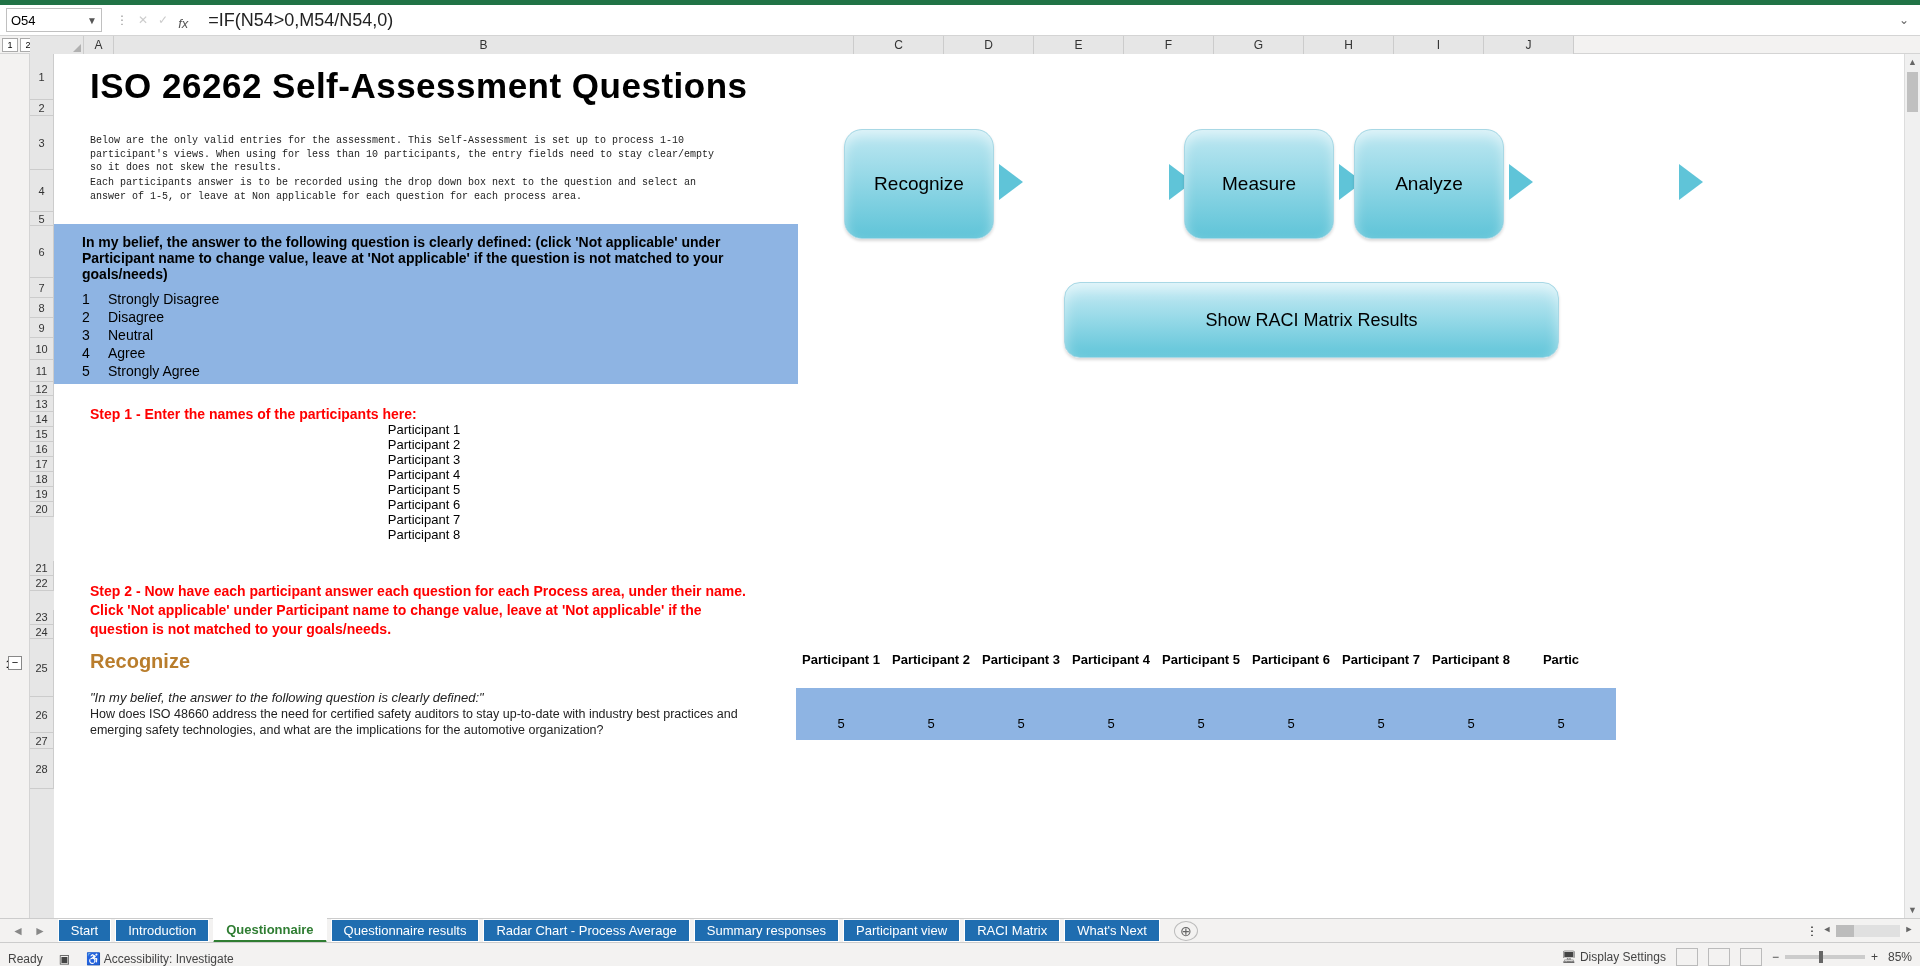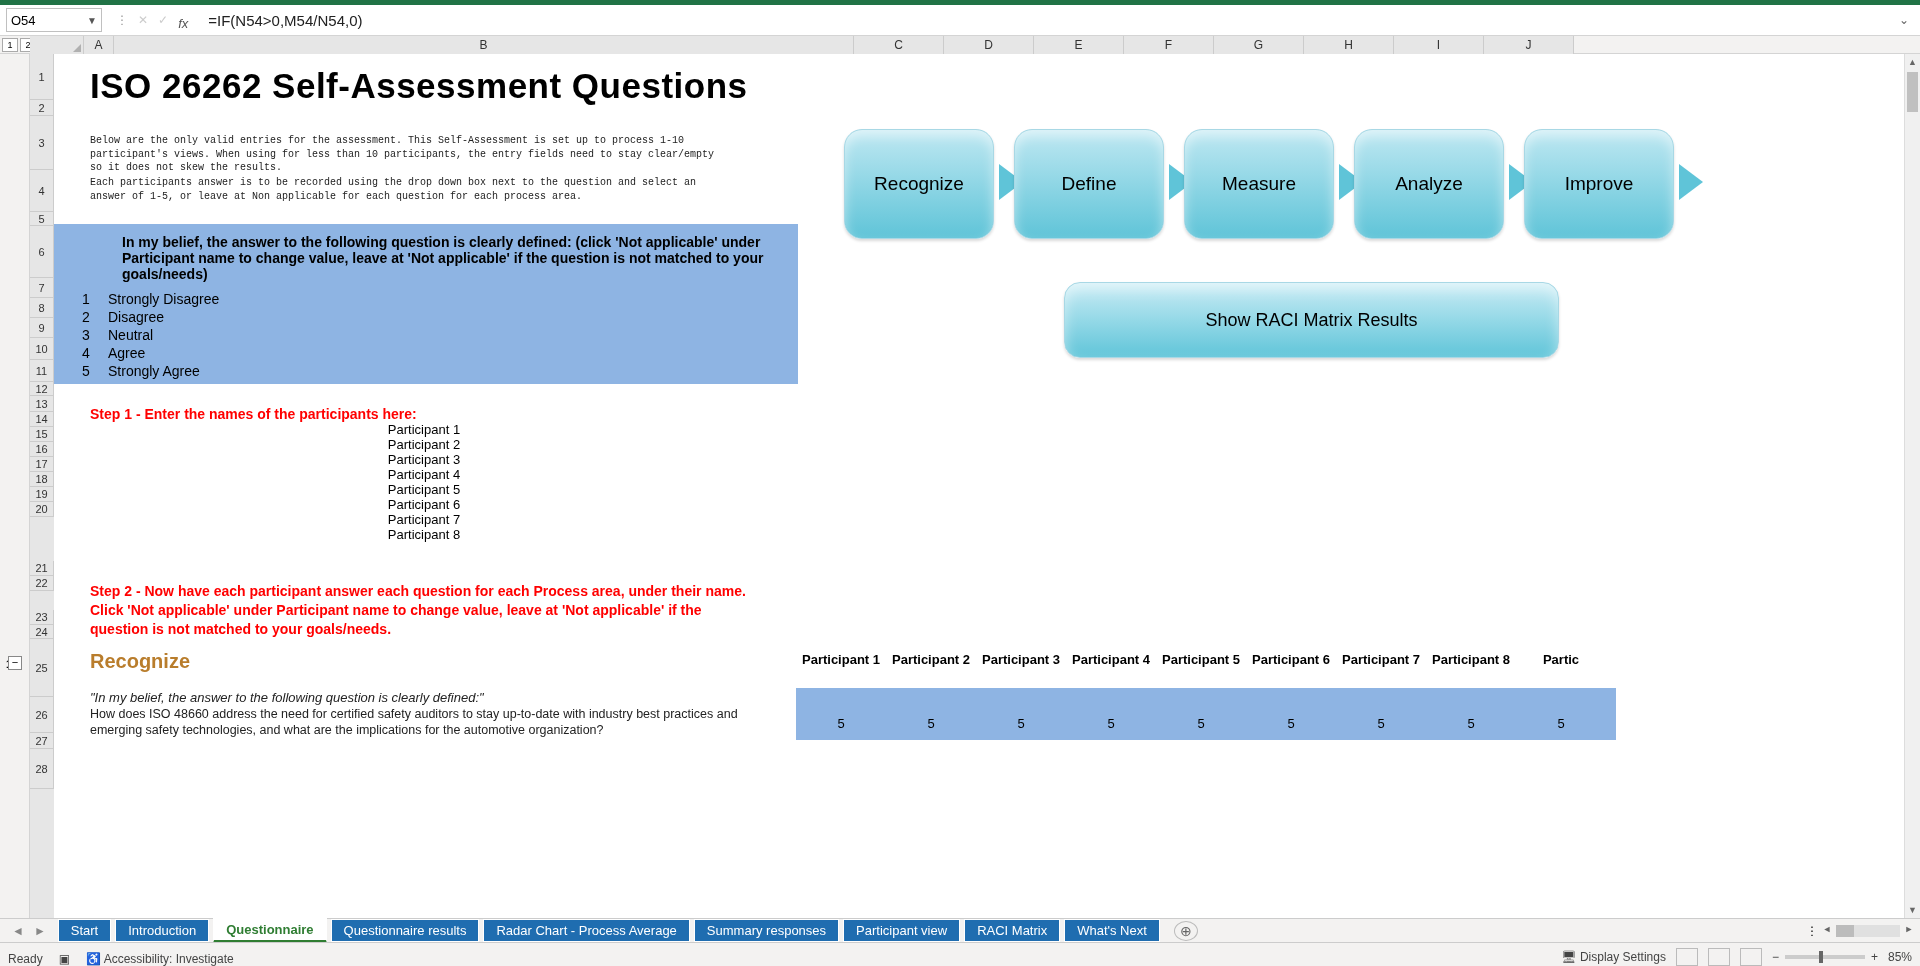--- a/index.html
+++ b/index.html
@@ -8,21 +8,21 @@
 
 .titlebar { height:5px; background:#217346; }
 
 
 .formula-bar { height:31px; display:flex; align-items:center; border-bottom:1px solid #d4d4d4; background:#fff; padding:2px 6px; gap:6px; }
 .name-box { width:96px; height:24px; border:1px solid #c0c0c0; display:flex; align-items:center; justify-content:space-between; padding:0 4px; font-size:13px; }
 .name-box-arrow { color:#555; font-size:10px; }
 .fx-controls { display:flex; align-items:center; gap:10px; padding:0 8px; color:#999; }
 .fx-controls .disabled { color:#ccc; }
 .fx-label { font-style:italic; font-size:13px; color:#555;margin-top:7px; }
-.formula-input { flex:1; height:24px; padding:0 6px; font-size:15px; color:#222; display:flex; align-items:center; }
+.formula-input { flex:1; height:24px; padding:0 6px; font-size:18px; color:#222; display:flex; align-items:center; }
 .formula-expand { width:20px; text-align:center; color:#666; }
 
 
 .outline-row { height:18px; display:flex; align-items:center; border-bottom:1px solid #d4d4d4; background:#f3f2f1; font-size:10px; position:relative; }
 .outline-btn { width:16px; height:14px; border:1px solid #aaa; background:#fff; margin-left:2px; text-align:center; line-height:12px; font-size:9px; } 
 .col-headers-abs { position:absolute; left:30px; top:0; right:16px; height:18px; display:flex; }
 .tri-selectall { width:54px; height:18px; background:#e6e6e6; border-right:1px solid #ccc; position:relative; }
 .tri-selectall::after { content:""; position:absolute; right:2px; bottom:2px; width:0; height:0; border-left:8px solid transparent; border-bottom:8px solid #b0b0b0; }
 .col-h { height:18px; background:#e6e6e6; border-right:1px solid #ccc; text-align:center; font-size:12px; color:#333; line-height:18px; }
 
@@ -34,21 +34,21 @@
 .row-h { border-bottom:1px solid #ccc; border-right:1px solid #ccc; font-size:11px; color:#333; text-align:center; display:flex; align-items:center; justify-content:center; }
 .grid-body { flex:1; position:relative; overflow:hidden; background:#fff; }
 
 
 .cA { width:30px; } .cB { width:740px; } .cC { width:90px; } .cD { width:90px; } .cE { width:90px; } .cF { width:90px; } .cG { width:90px; } .cH { width:90px; } .cI { width:90px; } .cJ { width:90px; }
 
 
 .title-main { font-family:Arial,sans-serif; font-weight:900; font-size:35px; letter-spacing:0.5px; color:#000; padding-left:36px; padding-top:12px; }
 .intro-p { font-family:Liberation Mono, monospace; font-size:10px; color:#222; padding:2px 36px; line-height:1.35; max-width:710px; }
 .blue-box { background:#8eb4e3; padding:10px 28px; font-family:Arial; font-size:14px; color:#000; }
-.blue-box .hdr { font-weight:bold;margin-left:40px; }
+.blue-box .hdr { font-weight:bold; }
 .blue-box .scale-row { display:flex; gap:14px; padding:1px 0; }
 .blue-box .scale-row .num { width:12px; }
 .red-step { color:#ff0000; font-weight:bold; font-family:Arial; font-size:14px; padding:0 36px; }
 .red-step2 { color:#ff0000; font-weight:bold; font-family:Arial; font-size:14px; padding:0 36px; max-width:730px; line-height:1.35; }
 .participant { text-align:center; font-family:Arial; font-size:13px; color:#000; width:740px; }
 .recognize-h { color:#b97d2c; font-weight:bold; font-family:Arial; font-size:20px; padding-left:36px; }
 .italic-line { font-style:italic; font-family:Arial; font-size:13px; color:#222; padding-left:36px; }
 .q-text { font-family:Arial; font-size:12.5px; color:#222; padding-left:36px; max-width:720px; line-height:1.3; }
 .part-head { font-weight:bold; font-family:Arial; font-size:13px; text-align:center; }
 .fives-bg { background:#8eb4e3; }
@@ -234,27 +234,25 @@
         <div style="width: 90px; text-align: center; font-family: Arial; font-size: 13px;">5</div>
         <div style="width: 90px; text-align: center; font-family: Arial; font-size: 13px;">5</div>
         <div style="width: 90px; text-align: center; font-family: Arial; font-size: 13px;">5</div>
         <div style="width: 90px; text-align: center; font-family: Arial; font-size: 13px;">5</div>
         <div style="width: 90px; text-align: center; font-family: Arial; font-size: 13px;">5</div>
         <div style="width: 90px; text-align: center; font-family: Arial; font-size: 13px;">5</div>
       </div>
 
     <div class="proc-btn" style="left:790px">Recognize</div>
     <div class="proc-arrow" style="left:945px"></div>
-    <div class="proc-btn" style="left:960px">Define</div>
     <div class="proc-arrow" style="left:1115px"></div>
     <div class="proc-btn" style="left:1130px">Measure</div>
     <div class="proc-arrow" style="left:1285px"></div>
     <div class="proc-btn" style="left:1300px">Analyze</div>
     <div class="proc-arrow" style="left:1455px"></div>
-    <div class="proc-btn" style="left:1470px">Improve</div>
     <div class="proc-arrow" style="left:1625px"></div>
 
     <div class="raci-btn">Show RACI Matrix Results</div>
 
   </div>
 </div>
 
 <div class="vscroll">
   <div class="arrow">▲</div>
   <div class="thumb"></div>

